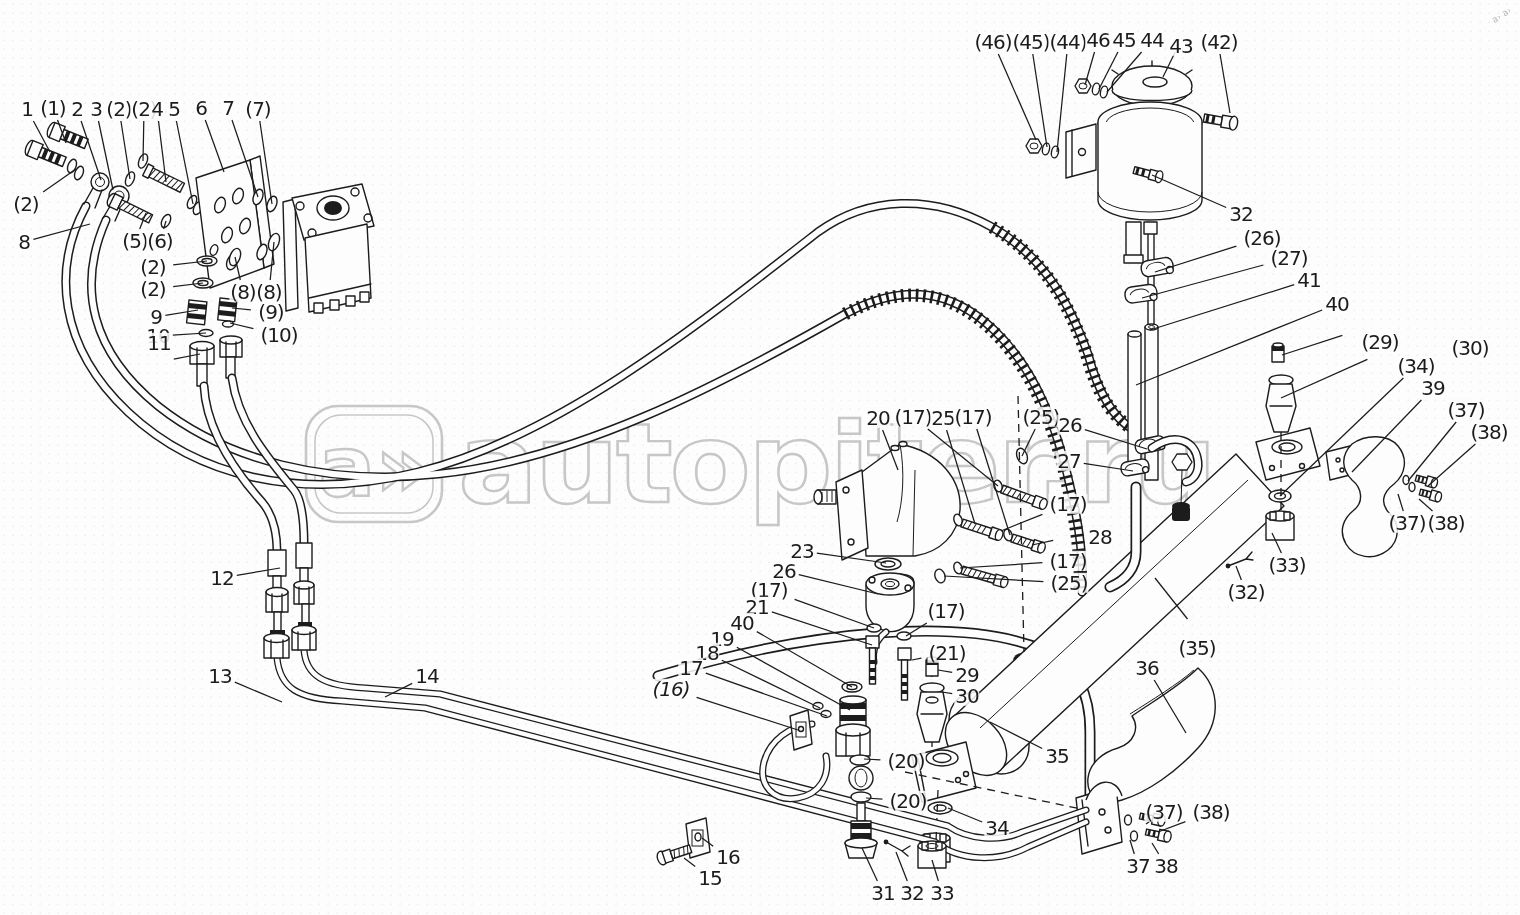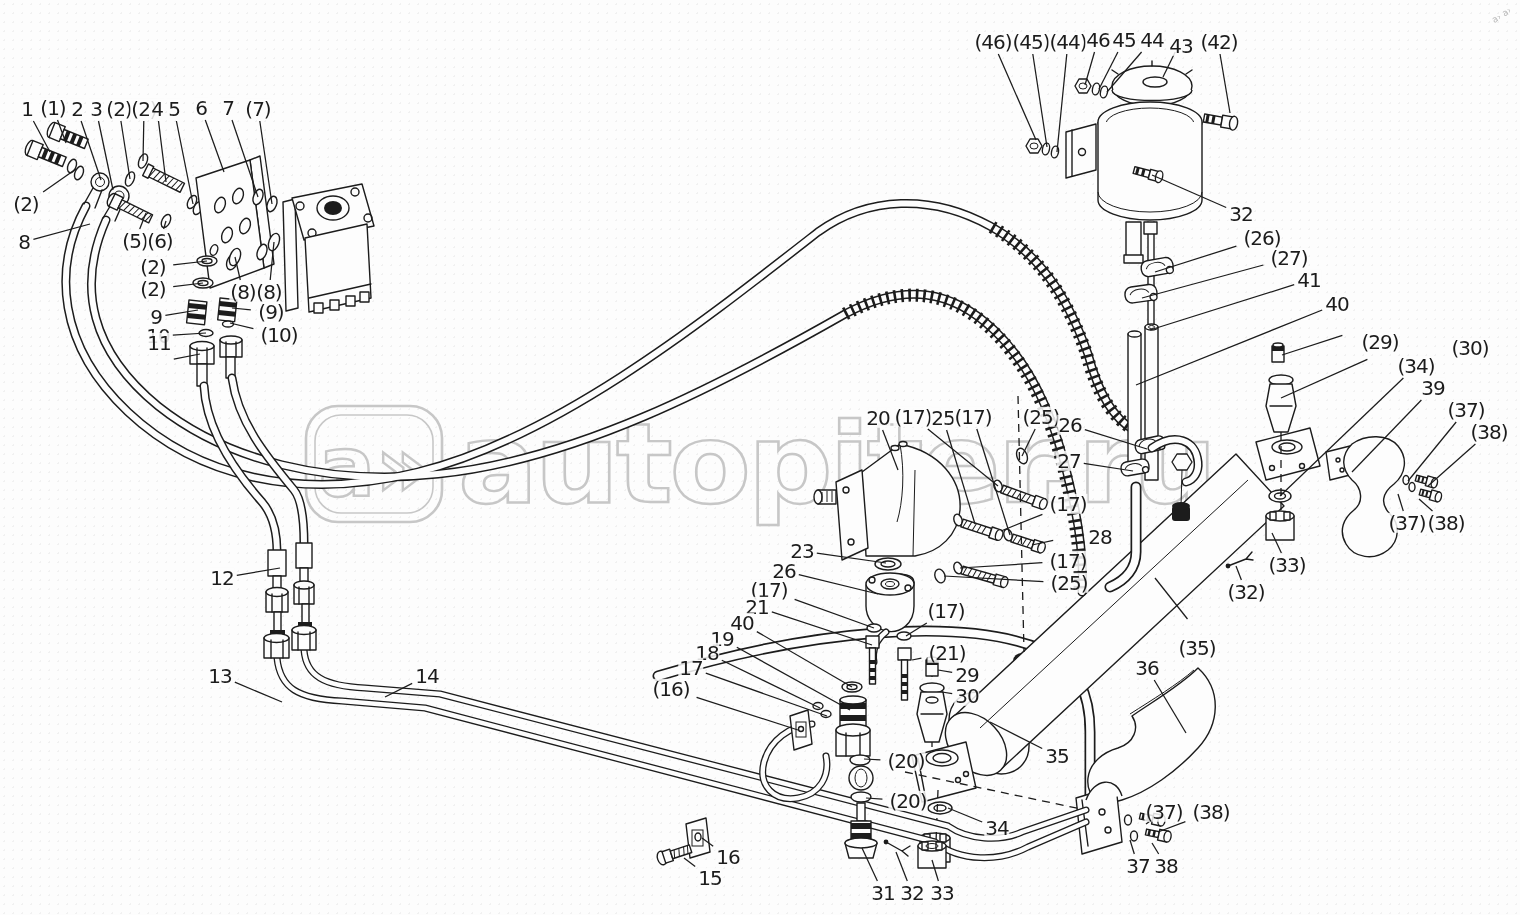--- a/index.html
+++ b/index.html
@@ -717,21 +717,21 @@
     <div class="callout" style="left: 1068px; top: 561px;">(17)</div>
     <div class="callout" style="left: 1069px; top: 583px;">(25)</div>
     <div class="callout" style="left: 802px; top: 551px;">23</div>
     <div class="callout" style="left: 784px; top: 571px;">26</div>
     <div class="callout" style="left: 769px; top: 590px;">(17)</div>
     <div class="callout" style="left: 757px; top: 607px;">21</div>
     <div class="callout" style="left: 742px; top: 623px;">40</div>
     <div class="callout" style="left: 722px; top: 639px;">19</div>
     <div class="callout" style="left: 707px; top: 653px;">18</div>
     <div class="callout" style="left: 691px; top: 668px;">17</div>
-    <div class="callout" style="left: 671px; top: 689px;">(16)</div>
+    <div class="callout" style="left: 671px; top: 689px; font-style: italic;">(16)</div>
     <div class="callout" style="left: 946px; top: 611px;">(17)</div>
     <div class="callout" style="left: 947px; top: 653px;">(21)</div>
     <div class="callout" style="left: 967px; top: 675px;">29</div>
     <div class="callout" style="left: 967px; top: 696px;">30</div>
     <div class="callout" style="left: 906px; top: 761px;">(20)</div>
     <div class="callout" style="left: 908px; top: 801px;">(20)</div>
     <div class="callout" style="left: 1057px; top: 756px;">35</div>
     <div class="callout" style="left: 1147px; top: 668px;">36</div>
     <div class="callout" style="left: 997px; top: 828px;">34</div>
     <div class="callout" style="left: 1164px; top: 812px;">(37)</div>

